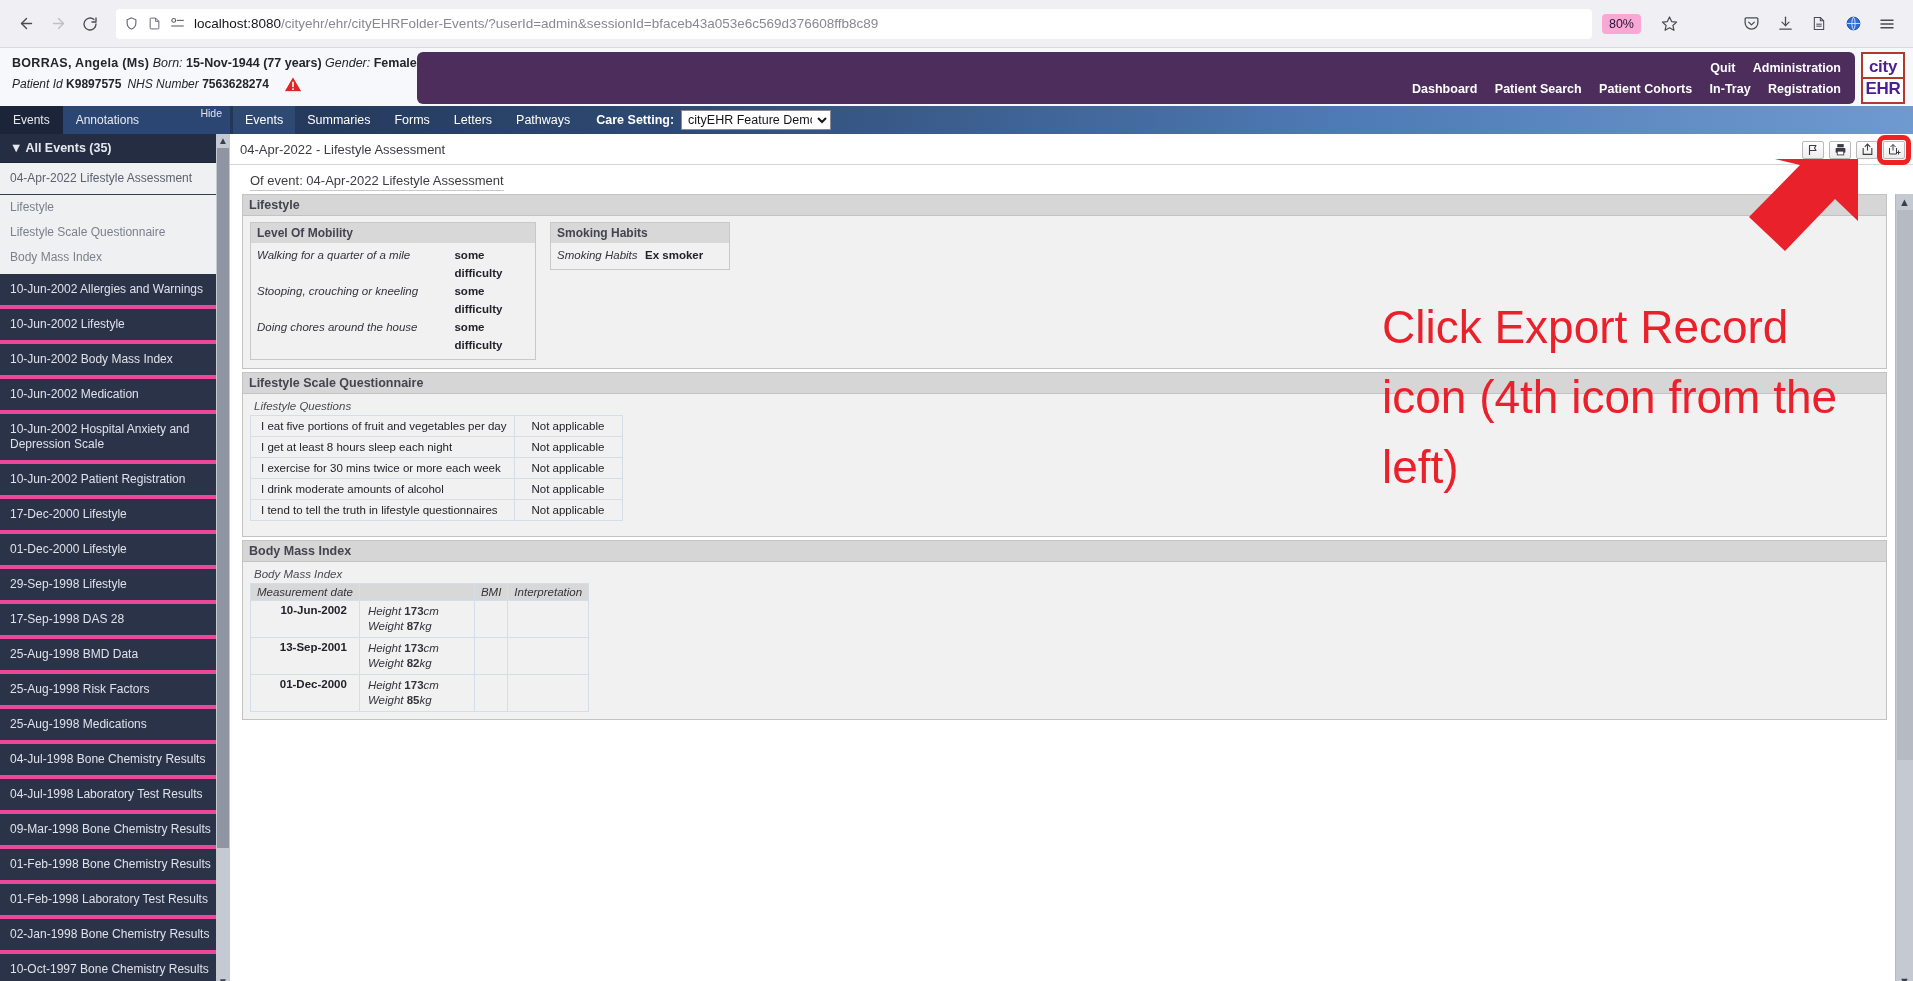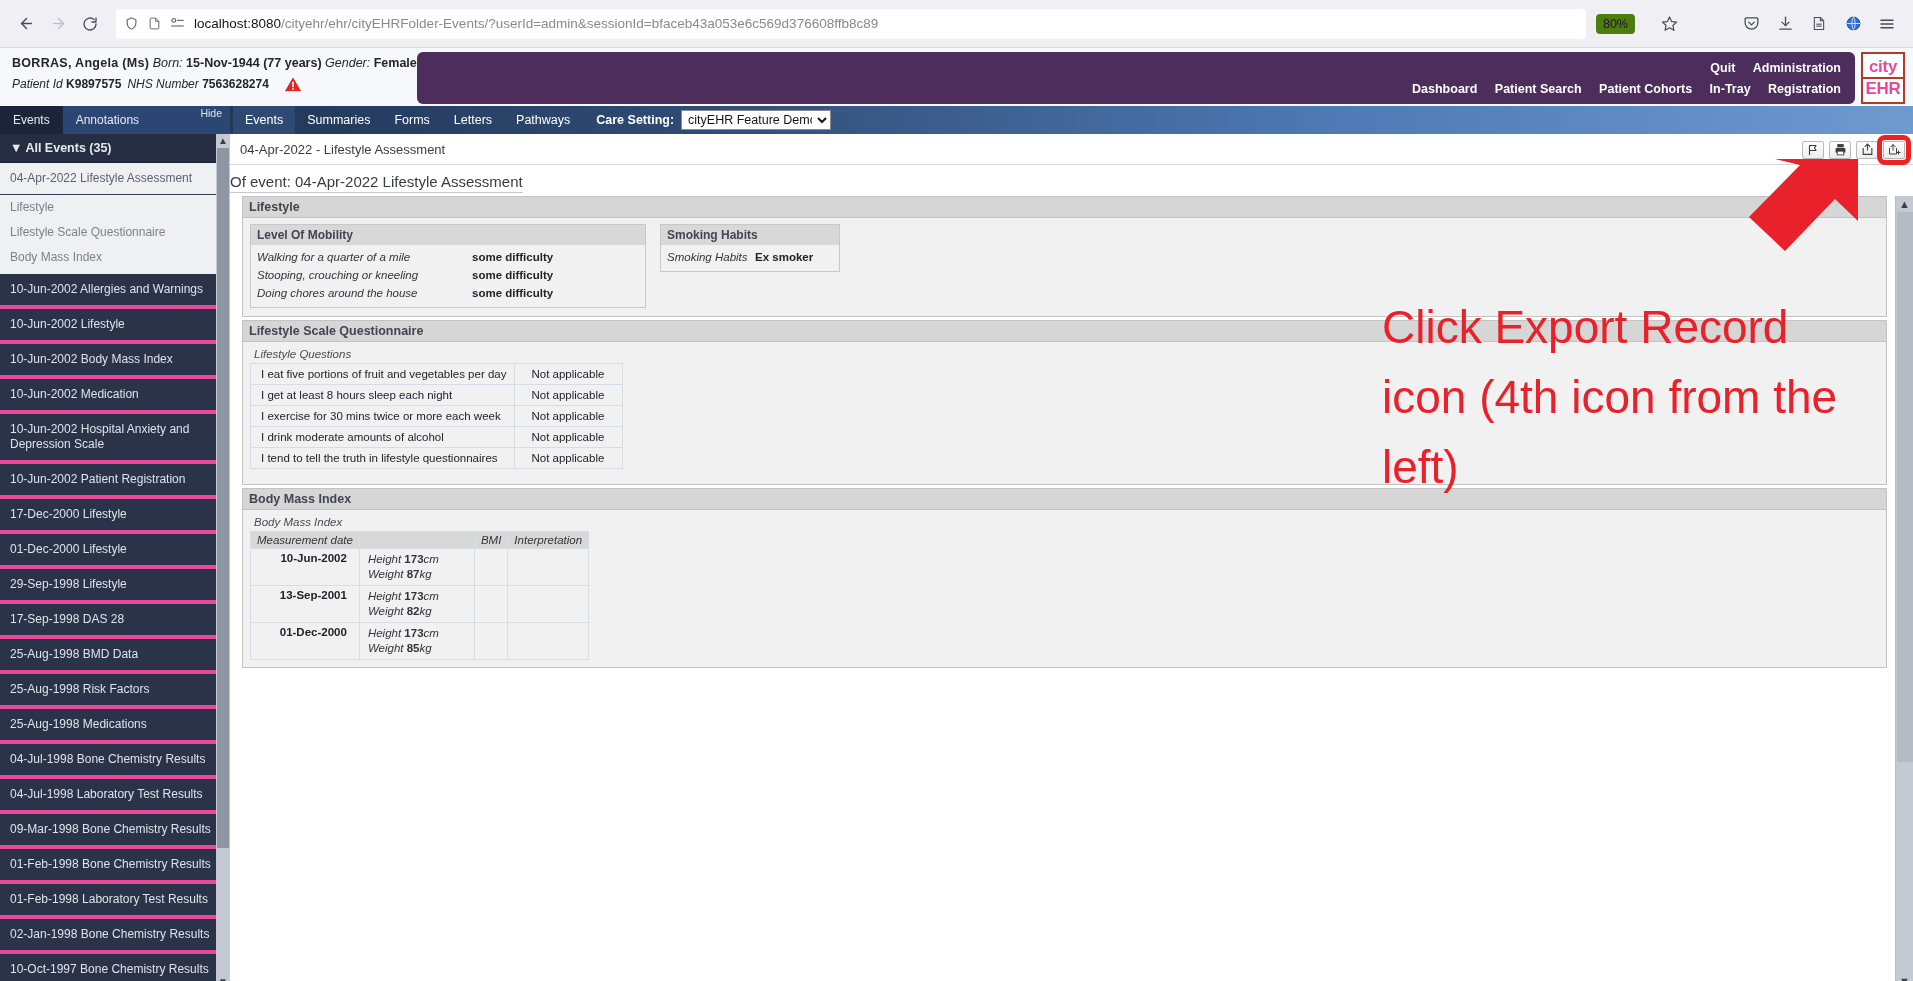--- a/index.html
+++ b/index.html
@@ -45,24 +45,24 @@
     font-size: 13.5px;
     color: #888892;
     white-space: nowrap;
     overflow: hidden;
     flex: 1 1 auto;
   }
   .url-text b { color: #15141a; font-weight: 400; }
   .zoom-badge {
     font-size: 12.5px;
     color: #20123a;
-    background: #4d7c0f;
+    background: #f9a8d4;
     border-radius: 4px;
     padding: 3px 7px;
-    margin-right: 16px;
+    margin-right: 10px;
   }
   .chrome-right { display: flex; align-items: center; gap: 2px; flex: 0 0 auto; }
 
   
   #patient-banner {
     height: 58px;
     background: #f7f8fc;
     display: flex;
     align-items: stretch;
     padding: 4px 6px 2px 6px;
@@ -99,21 +99,21 @@
     flex: 0 0 44px;
     border: 2px solid #b33a2b;
     background: #ffffff;
     display: flex; flex-direction: column;
     align-items: center; justify-content: center;
     margin-right: 2px;
     height: 52px;
     align-self: center;
   }
   .logo-box span {
-    color: #ec4899; font-weight: bold; font-size: 17px; line-height: 20px;
+    color: #4c1d95; font-weight: bold; font-size: 17px; line-height: 20px;
     letter-spacing: -0.3px;
   }
   .logo-div { width: 100%; height: 2px; background: #b33a2b; }
 
   
   #tabstrip {
     height: 28px;
     display: flex;
     background: linear-gradient(to right, #1d2d4a 0%, #2e4a73 35%, #4e7ab5 70%, #6f9ad0 100%);
     align-items: stretch;
@@ -217,22 +217,22 @@
   .tb-btn {
     width: 22px; height: 18px;
     border: 1px solid #b9b9b9;
     background: linear-gradient(#ffffff, #ededed);
     display: flex; align-items: center; justify-content: center;
     color: #3b3b44;
     border-radius: 2px;
   }
   .tb-btn.highlight { outline: 5px solid #ee2222; outline-offset: 1px; position: relative; z-index: 5;}
   .of-event {
-    font-size: 15px; color: #3b3b44;
-    padding: 8px 0 6px 0;
+    font-size: 13px; color: #3b3b44;
+    padding: 8px 0 6px 20px;
   }
   .of-event span { border-bottom: 1px solid #c8c8c8; padding-bottom: 2px; }
 
   .content-scroll { flex: 1 1 auto; display: flex; min-height: 0; }
   .content-inner { flex: 1 1 auto; padding: 0 8px 0 12px; min-width: 0; position: relative;}
 
   
   .comp { border: 1px solid #c3c3c3; background: #f1f1f1; margin-bottom: 3px; }
   .comp-head {
     background: #d6d6d6; color: #444450;
@@ -548,21 +548,21 @@
     <div class="of-event">
       <span>Of event: 04-Apr-2022 Lifestyle Assessment</span>
     </div>
 
     <div class="content-scroll">
       <div class="content-inner">
 
         <div class="comp">
           <div class="comp-head">Lifestyle</div>
           <div class="comp-body">
-            <div class="sect" style="width:396px">
+            <div class="sect" style="width:286px">
               <div class="sect-head">Level Of Mobility</div>
               <div class="sect-rows">
                 <div class="srow">
                   <span class="q" style="width:215px">Walking for a quarter of a mile</span>
                   <span class="a">some difficulty</span>
                 </div>
                 <div class="srow">
                   <span class="q" style="width:215px">Stooping, crouching or kneeling</span>
                   <span class="a">some difficulty</span>
                 </div>

